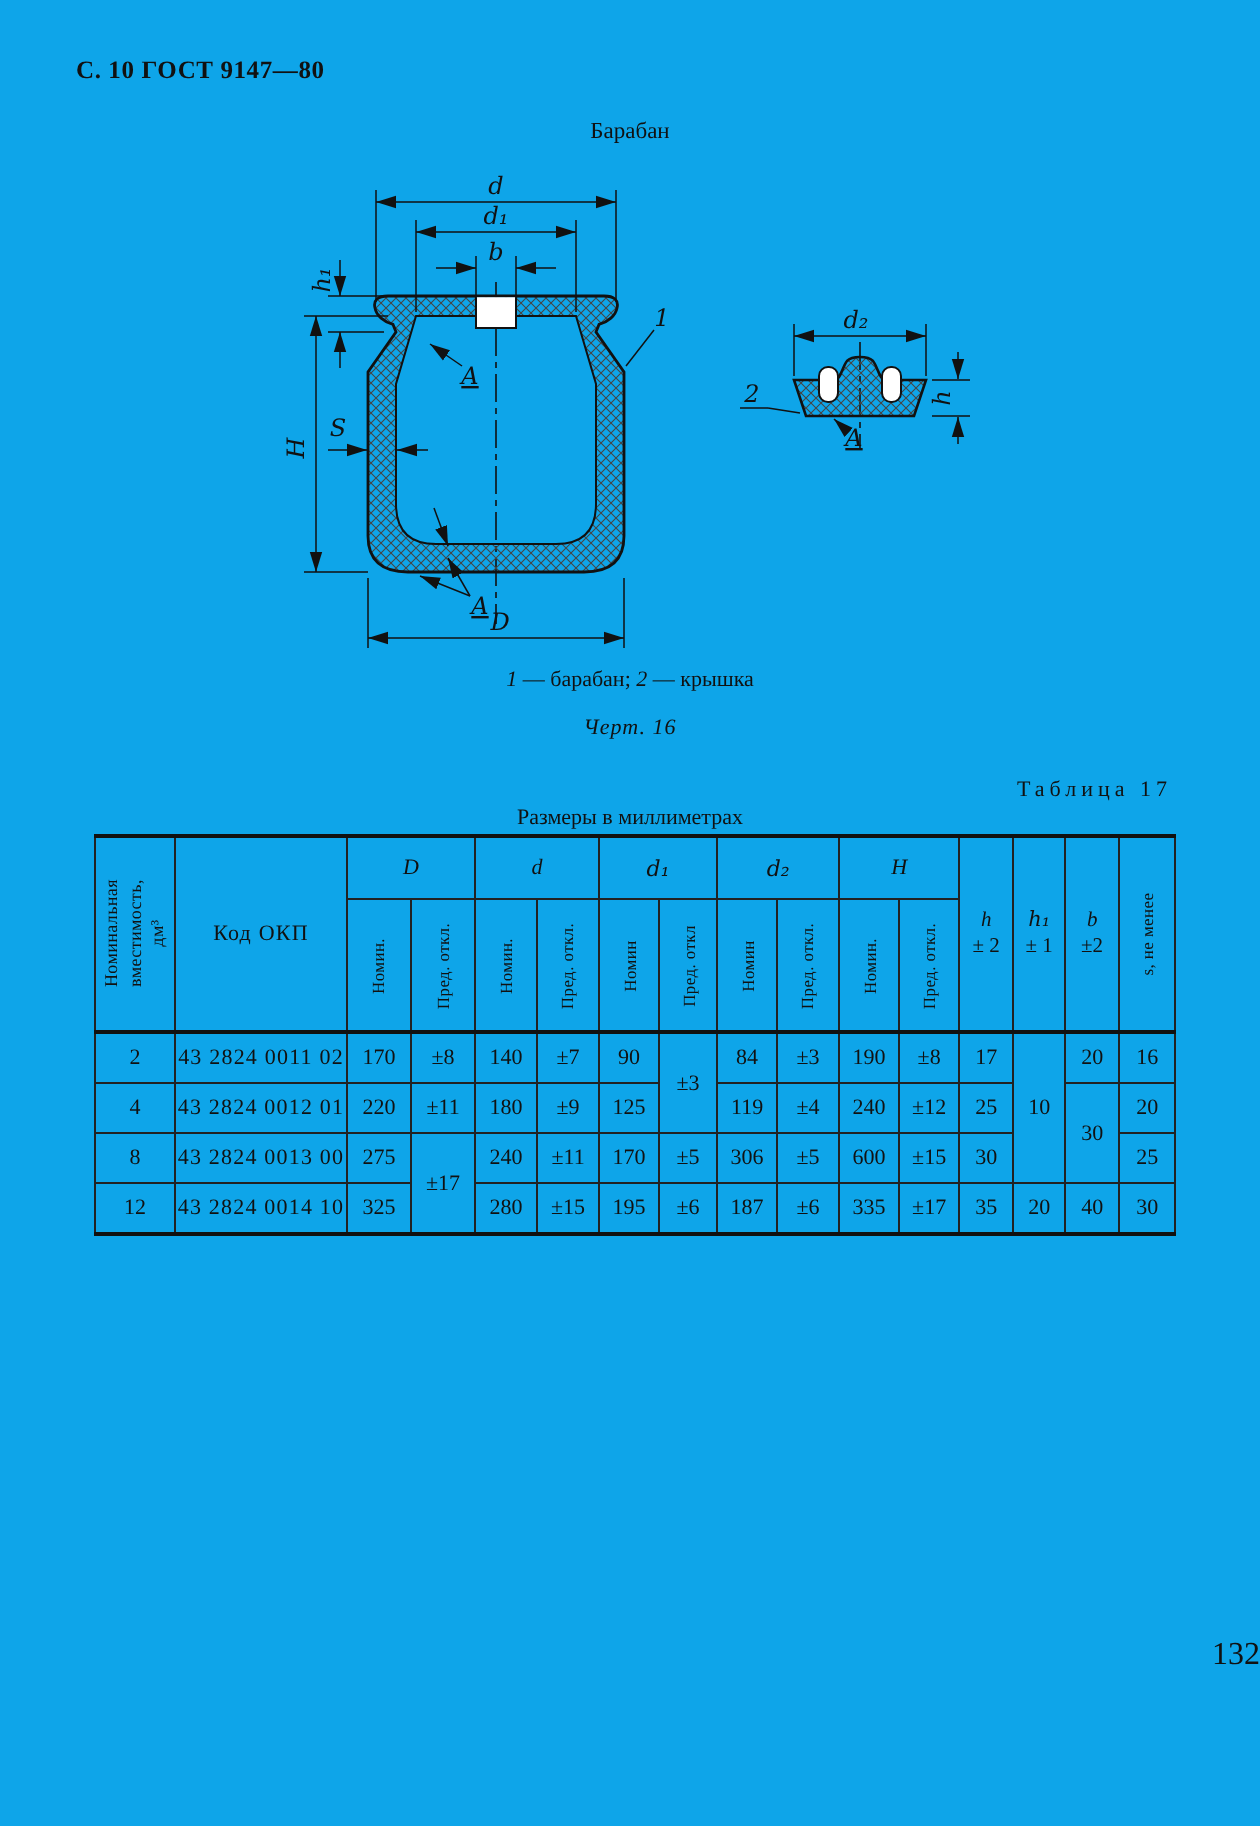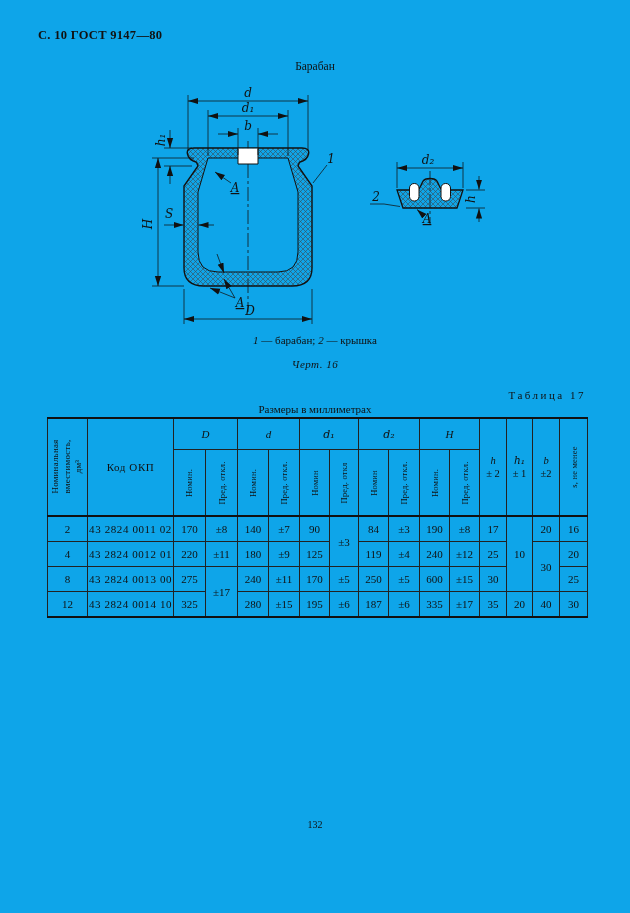--- a/index.html
+++ b/index.html
@@ -25,21 +25,21 @@
   .grp{font-style:italic;height:30px;}
   .rotwrap{display:flex;align-items:center;justify-content:center;height:64px;overflow:visible;}
   .rotwrap.tall{height:96px;}
   .rotwrap>span{transform:rotate(-90deg);white-space:nowrap;font-size:8.5px;letter-spacing:.2px;}
   .rotwrap>span.wrap2{white-space:normal;width:88px;font-size:9px;line-height:1.3;text-align:center;}
   .twol{display:flex;flex-direction:column;justify-content:center;gap:1px;height:96px;font-size:10.5px;line-height:1.1;}
   .okp{letter-spacing:.6px;}
   .example-line{top:631px;font-size:11.5px;}
   .example-line .lead{letter-spacing:2.6px;}
   .designation{top:651px;font-size:11.5px;font-style:italic;}
-  .page-number{top:819px;font-size:10px;}
+  .page-number{top:819px;font-size:16px;text-align:right;}
   
   svg .thin{stroke:#111;stroke-width:.75;fill:none;}
   svg .cl{stroke:#111;stroke-width:.8;fill:none;stroke-dasharray:14 3 3 3;}
   svg text{fill:#111;font-family:"DejaVu Serif",serif;font-size:12px;font-style:italic;}
 </style>
 </head>
 <body>
 
 <div class="page">
 
@@ -326,21 +326,21 @@
       </tr>
       <tr>
         <td>8</td>
         <td class="okp">43 2824 0013 00</td>
         <td>275</td>
         <td rowspan="2">±17</td>
         <td>240</td>
         <td>±11</td>
         <td>170</td>
         <td>±5</td>
-        <td>250</td>
+        <td>306</td>
         <td>±5</td>
         <td>600</td>
         <td>±15</td>
         <td>30</td>
         <td>25</td>
       </tr>
       <tr>
         <td>12</td>
         <td class="okp">43 2824 0014 10</td>
         <td>325</td>

